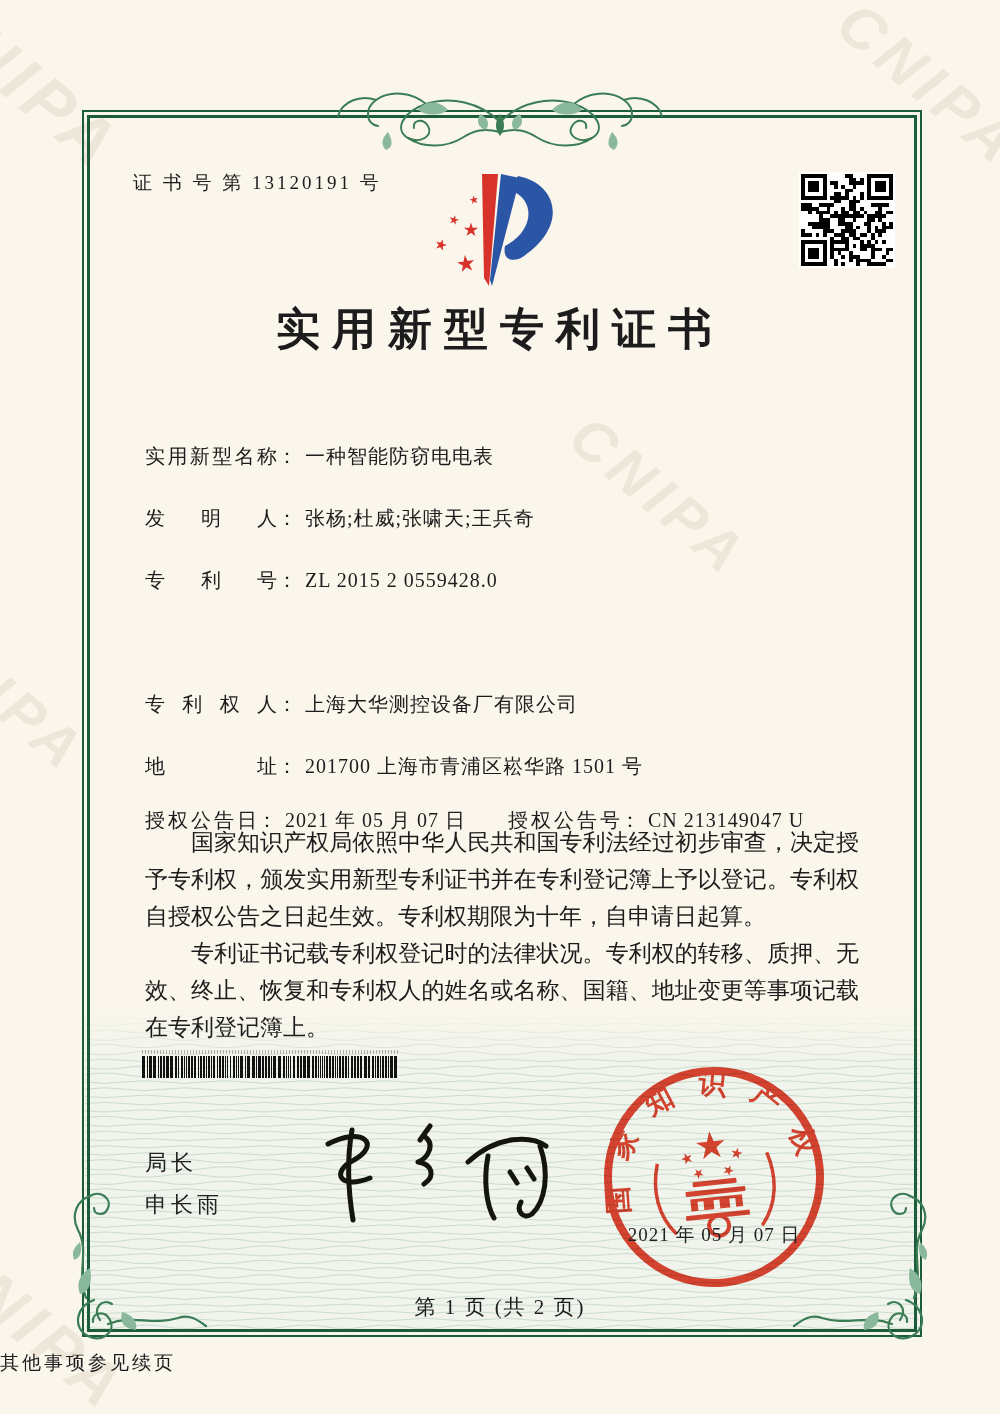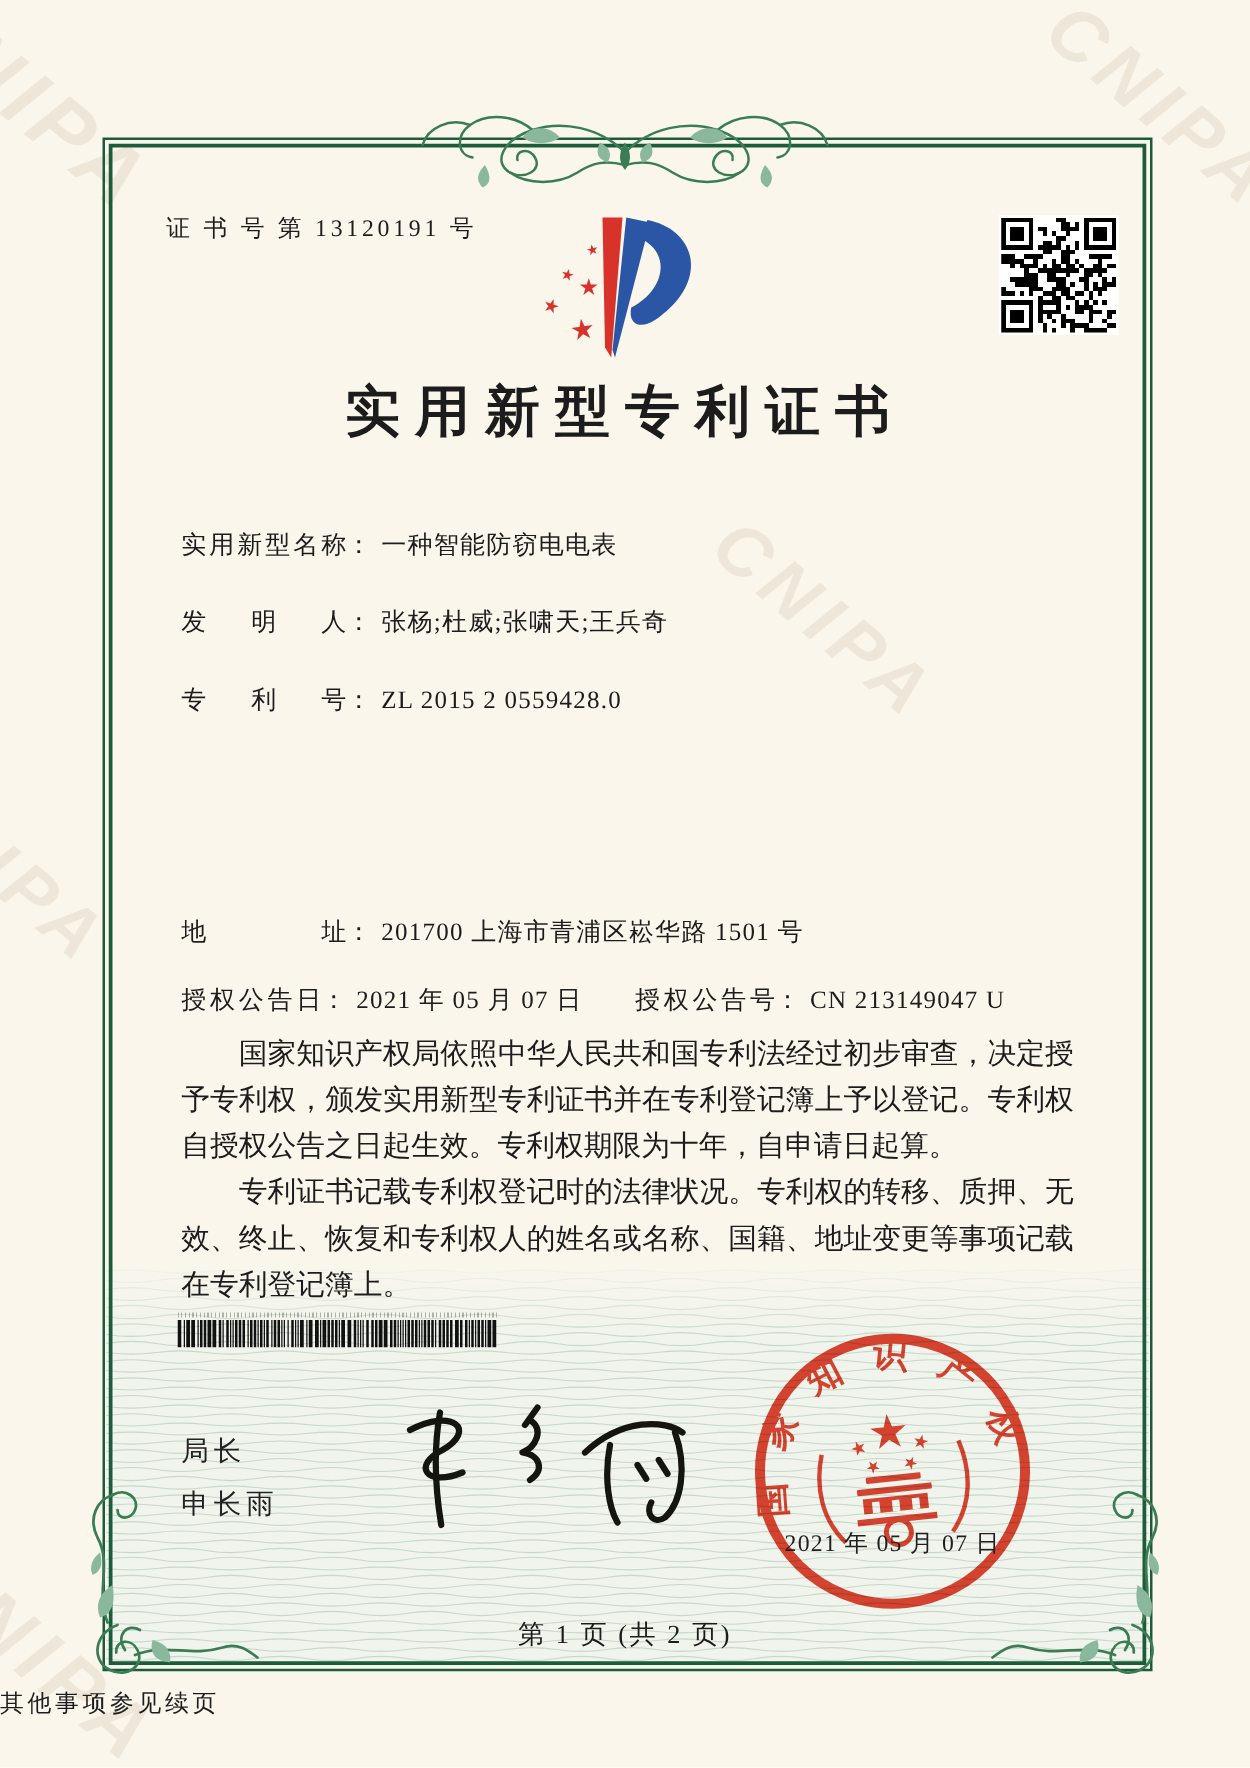--- a/index.html
+++ b/index.html
@@ -43,34 +43,34 @@
   #orn-br{left:790px; top:1172px; width:150px; height:168px; transform:scaleX(-1);}
 
   .content{position:absolute; z-index:5;}
 
   #cert-no{left:133px; top:170px; font-size:19px; letter-spacing:3px;}
   #qr{left:799px; top:172px; width:92px; height:92px; background:#fff; padding:2px;}
   #logo{left:432px; top:168px; width:150px; height:132px;}
   #title{left:0; top:300px; width:1000px; text-align:center;
          font-size:44px; font-weight:700; letter-spacing:12px;}
 
-  .field-row{left:145px; width:760px; font-size:20px; white-space:nowrap;}
+  .field-row{left:145px; width:760px; font-size:20px; white-space:nowrap;margin-top:21px;}
   .flabel{display:inline-block; width:132px; text-align:justify; text-align-last:justify; vertical-align:bottom;}
   .flabel.small{width:112px;}
   .fcolon{margin-right:8px;}
   .fvalue{letter-spacing:1px;}
   #row-grant2{left:508px;}
 
   #body-text{left:145px; top:824px; width:714px; font-size:23px; line-height:37px; text-align:justify;}
   #body-text p{margin:0; text-indent:2em;}
 
   #barcode-wrap{left:142px; top:1050px; width:258px;}
   #microtext{height:4px; margin-bottom:2px;
     background:repeating-linear-gradient(90deg, rgba(120,120,120,.55) 0 1px, rgba(255,255,255,0) 1px 3px);}
-  #director{left:145px; top:1142px; font-family:Liberation Mono, monospace;
+  #director{left:145px; top:1142px; font-family:Liberation Sans, sans-serif;
     font-size:22px; line-height:42px; color:#222; letter-spacing:4px;}
   #signature{left:290px; top:1116px; width:280px; height:118px;}
   #seal{left:599px; top:1062px; width:230px; height:230px; transform:rotate(-6deg);
         opacity:.95; mix-blend-mode:multiply;}
   #seal-date{left:606px; top:1222px; width:216px; text-align:center; font-size:19px;
     letter-spacing:1px; color:#1f1f1f; z-index:6;}
   #page-info{left:0; top:1293px; width:1000px; text-align:center; font-size:21px; letter-spacing:2px;}
   #continuation{left:0; top:1350px; width:1000px; font-size:19px; letter-spacing:3px;}
 </style>
 </head>
@@ -427,20 +427,23 @@
 
   <div class="content field-row" style="top:422px">
     <span class="flabel">实用新型名称</span><span class="fcolon">：</span><span class="fvalue">一种智能防窃电电表</span>
   </div>
   <div class="content field-row" style="top:484px">
     <span class="flabel">发明人</span><span class="fcolon">：</span><span class="fvalue">张杨;杜威;张啸天;王兵奇</span>
   </div>
   <div class="content field-row" style="top:546px">
     <span class="flabel">专利号</span><span class="fcolon">：</span><span class="fvalue">ZL 2015 2 0559428.0</span>
   </div>
+  <div class="content field-row" style="top:670px">
+    <span class="flabel">专利权人</span><span class="fcolon">：</span><span class="fvalue">上海大华测控设备厂有限公司</span>
+  </div>
   <div class="content field-row" style="top:732px">
     <span class="flabel">地址</span><span class="fcolon">：</span><span class="fvalue">201700 上海市青浦区崧华路 1501 号</span>
   </div>
   <div class="content field-row" style="top:786px">
     <span class="flabel small">授权公告日</span><span class="fcolon">：</span><span class="fvalue">2021 年 05 月 07 日</span>
   </div>
   <div id="row-grant2" class="content field-row" style="top:786px">
     <span class="flabel small">授权公告号</span><span class="fcolon">：</span><span class="fvalue">CN 213149047 U</span>
   </div>
 

